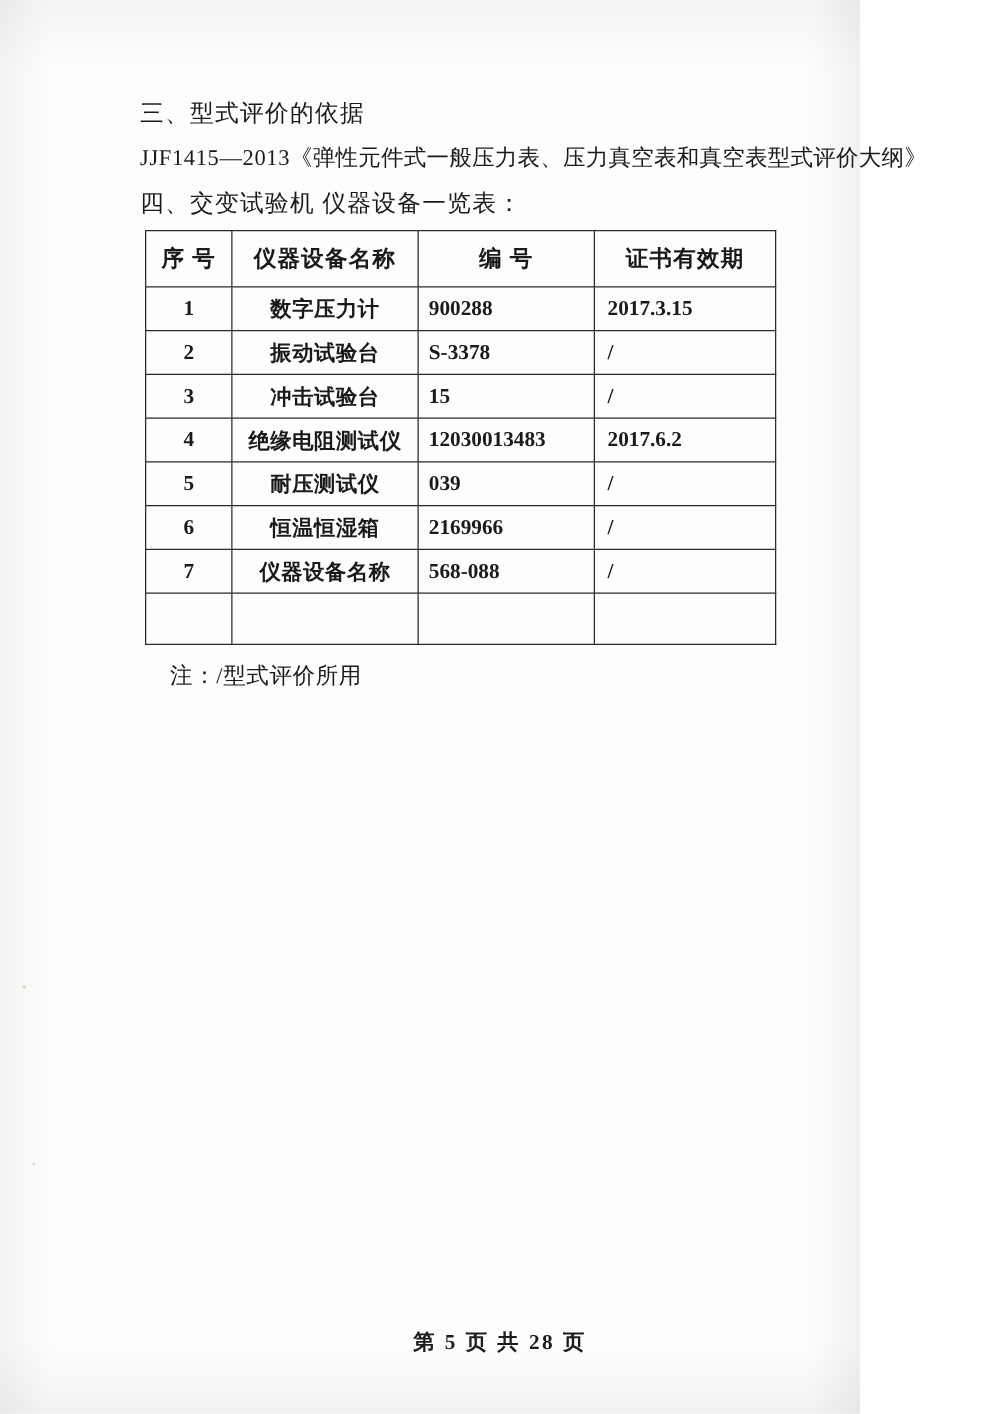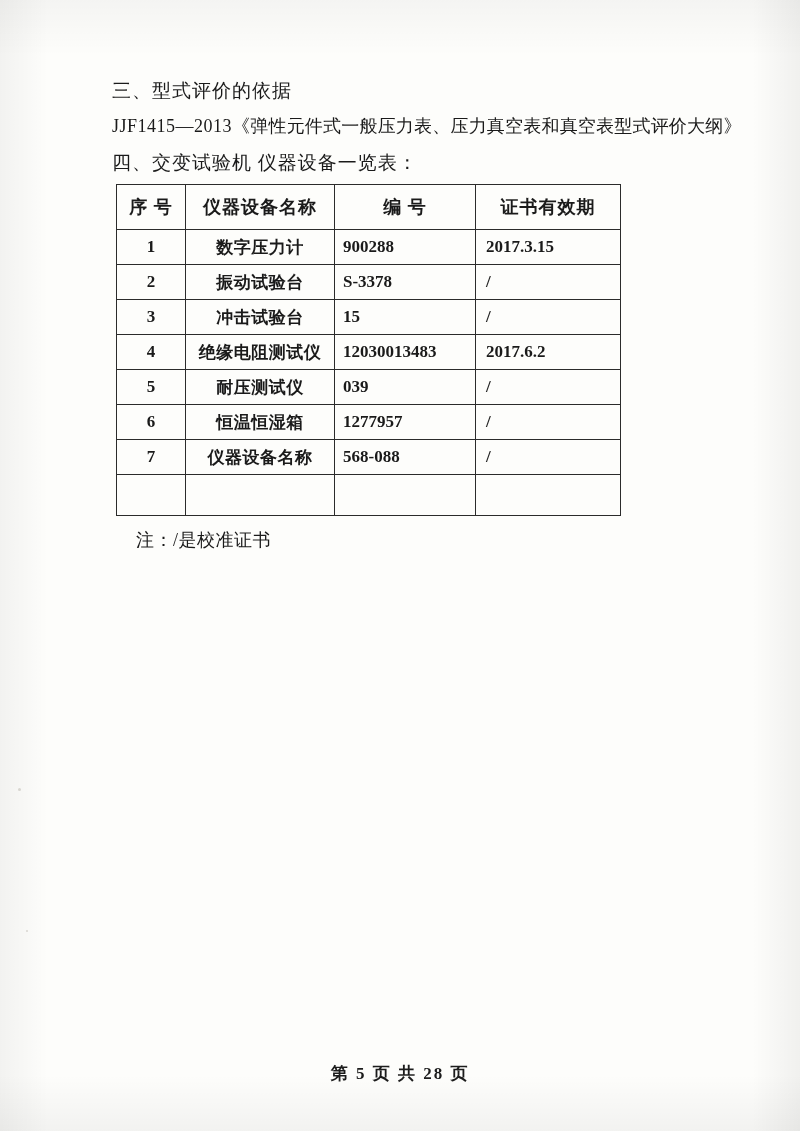--- a/index.html
+++ b/index.html
@@ -12,21 +12,21 @@
     background: #ffffff;
     font-family: "Liberation Serif", "DejaVu Serif", serif;
     color: #1a1a1a;
     position: relative;
     overflow: hidden;
   }
   .page {
     position: absolute;
     left: 0;
     top: 0;
-    width: 800px;
+    width: 688px;
     height: 1131px;
     background: #fdfdfb;
   }
   
   .page::before {
     content: "";
     position: absolute;
     inset: 0;
     pointer-events: none;
     background:
@@ -174,37 +174,37 @@
         </tr>
         <tr>
           <td class="col-no">5</td>
           <td class="col-name">耐压测试仪</td>
           <td class="col-serial">039</td>
           <td class="col-valid">/</td>
         </tr>
         <tr>
           <td class="col-no">6</td>
           <td class="col-name">恒温恒湿箱</td>
-          <td class="col-serial">1277957</td>
+          <td class="col-serial">2169966</td>
           <td class="col-valid">/</td>
         </tr>
         <tr>
           <td class="col-no">7</td>
           <td class="col-name">仪器设备名称</td>
           <td class="col-serial">568-088</td>
           <td class="col-valid">/</td>
         </tr>
         <tr class="filler">
           <td class="col-no"></td>
           <td class="col-name"></td>
           <td class="col-serial"></td>
           <td class="col-valid"></td>
         </tr>
       </tbody>
     </table>
 
-    <p class="note">注：/是校准证书</p>
+    <p class="note">注：/型式评价所用</p>
 
   </div>
 
   <div class="footer">第 5 页 共 28 页</div>
 
 </div>
 
 </body></html>

